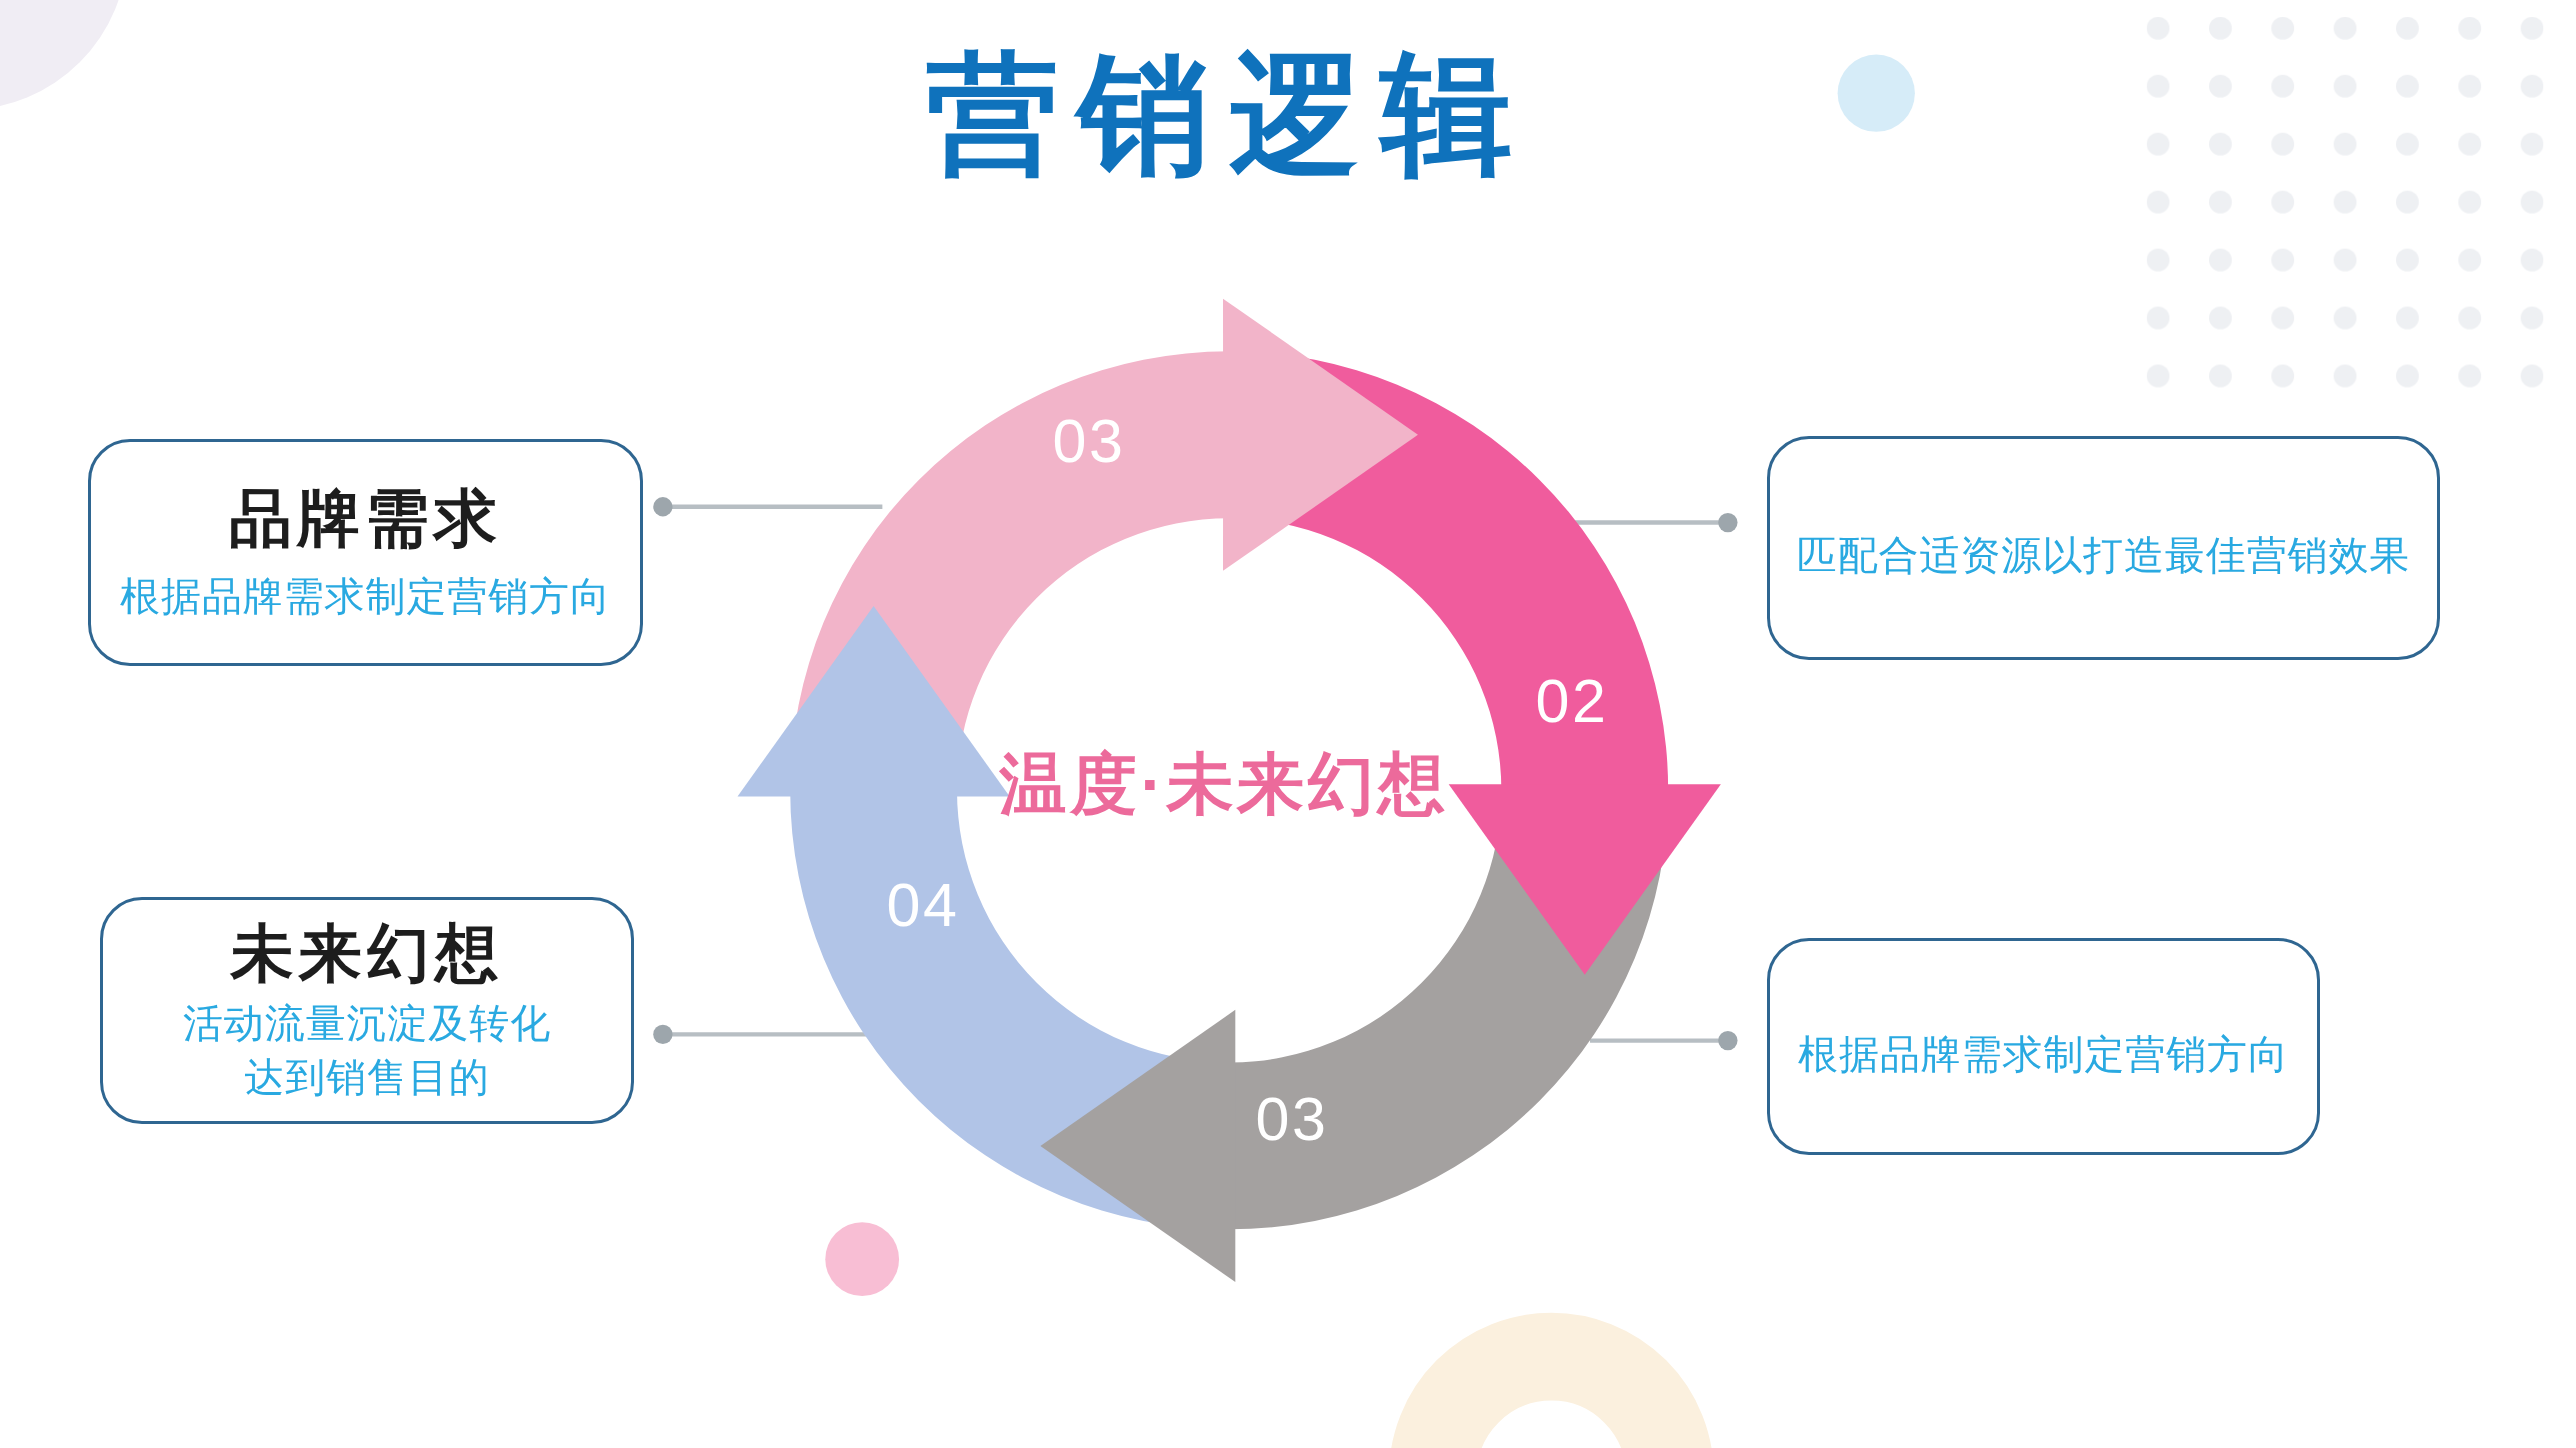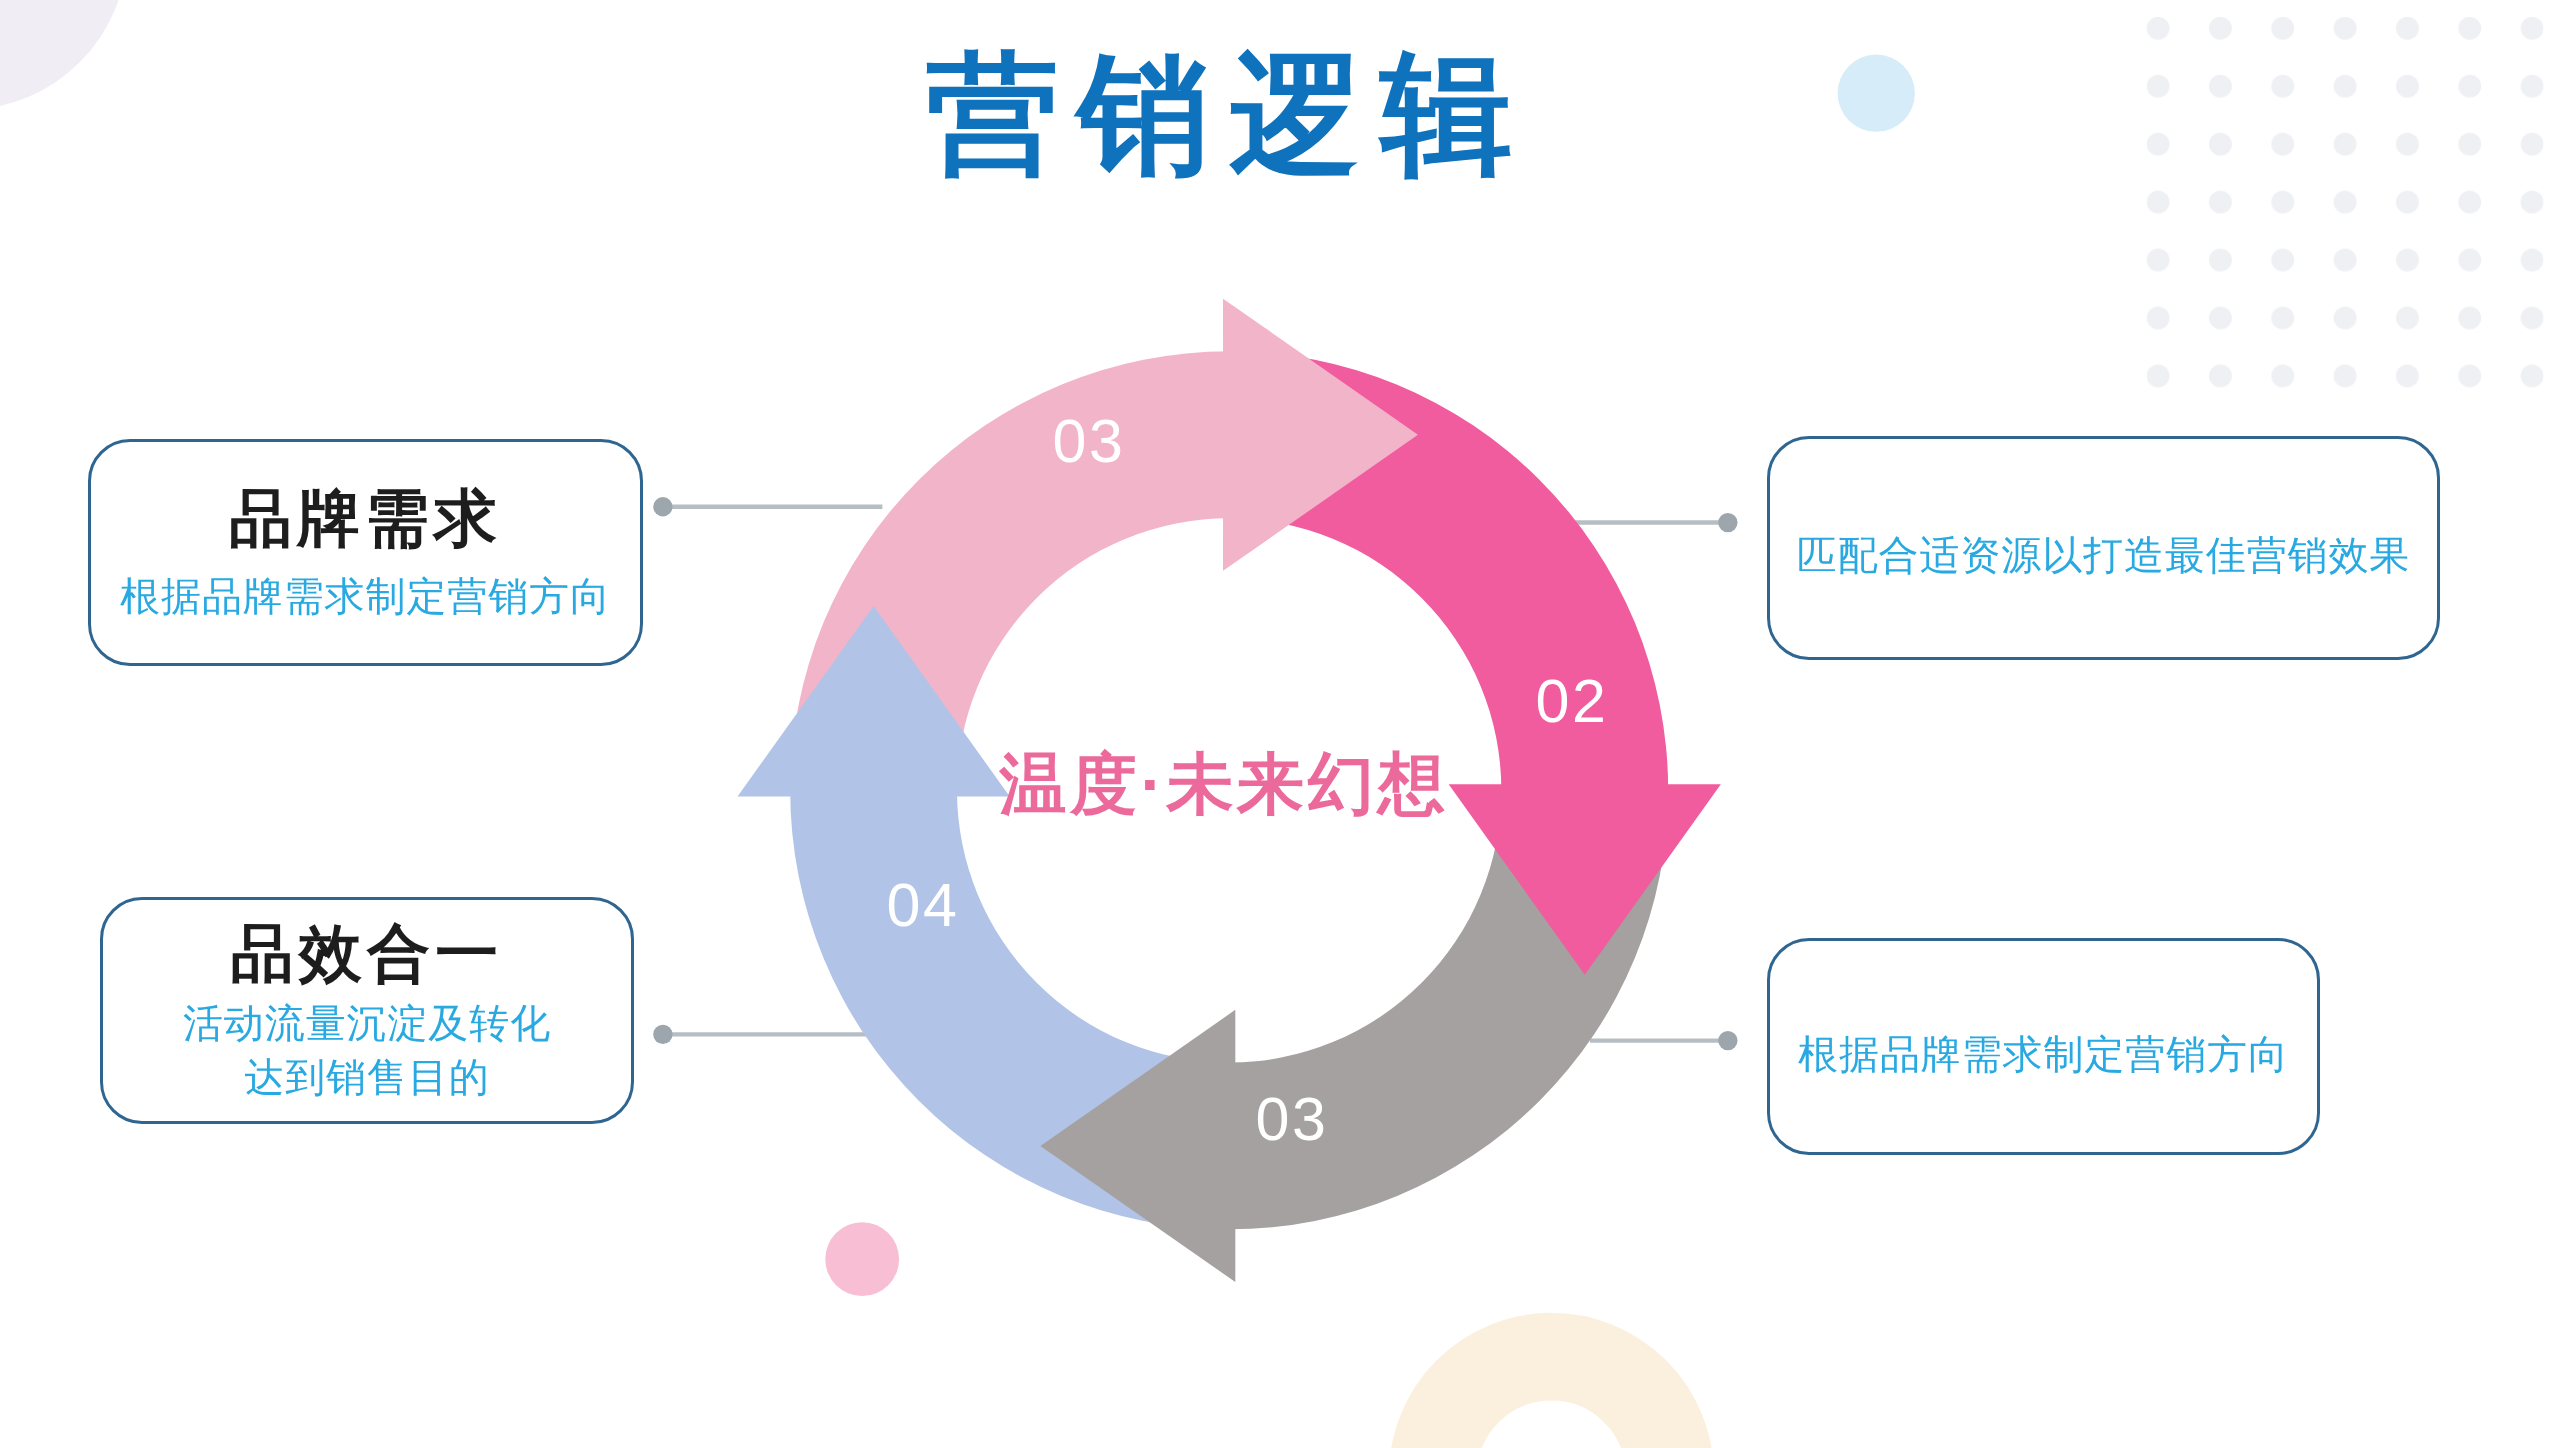--- a/index.html
+++ b/index.html
@@ -104,21 +104,21 @@
 <div class="callout" style="left:88px; top:439px; width:555px; height:227px;">
   <div class="callout-title">品牌需求</div>
   <div class="callout-desc">根据品牌需求制定营销方向</div>
 </div>
 
 <div class="callout" style="left:1767px; top:436px; width:673px; height:224px;">
   <div class="callout-desc">匹配合适资源以打造最佳营销效果</div>
 </div>
 
 <div class="callout" style="left:100px; top:897px; width:534px; height:227px;">
-  <div class="callout-title">品效合一</div>
+  <div class="callout-title">未来幻想</div>
   <div class="callout-desc" style="margin-top:7px;">活动流量沉淀及转化
 达到销售目的</div>
 </div>
 
 <div class="callout" style="left:1767px; top:938px; width:553px; height:217px;">
   <div class="callout-desc">根据品牌需求制定营销方向</div>
 </div>
 
 
 </body></html>

